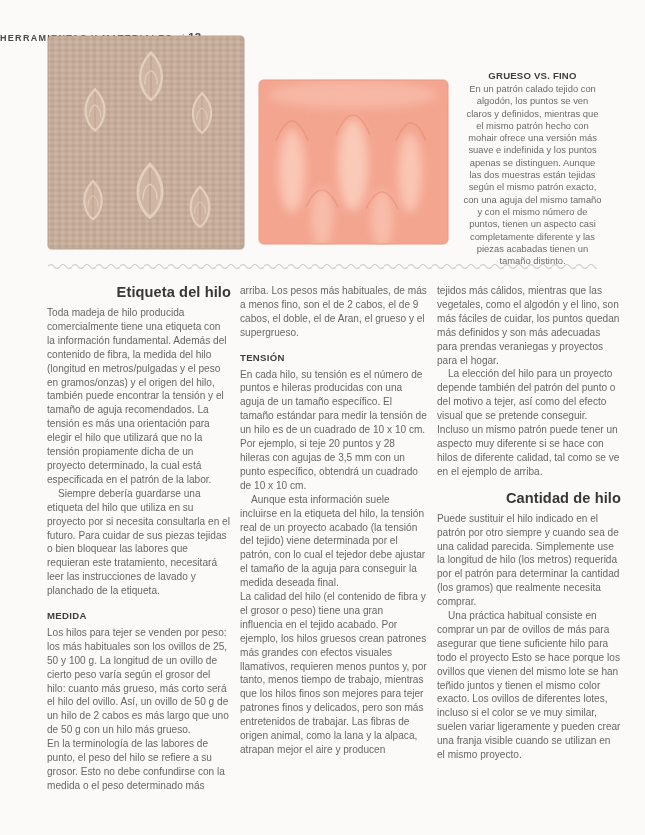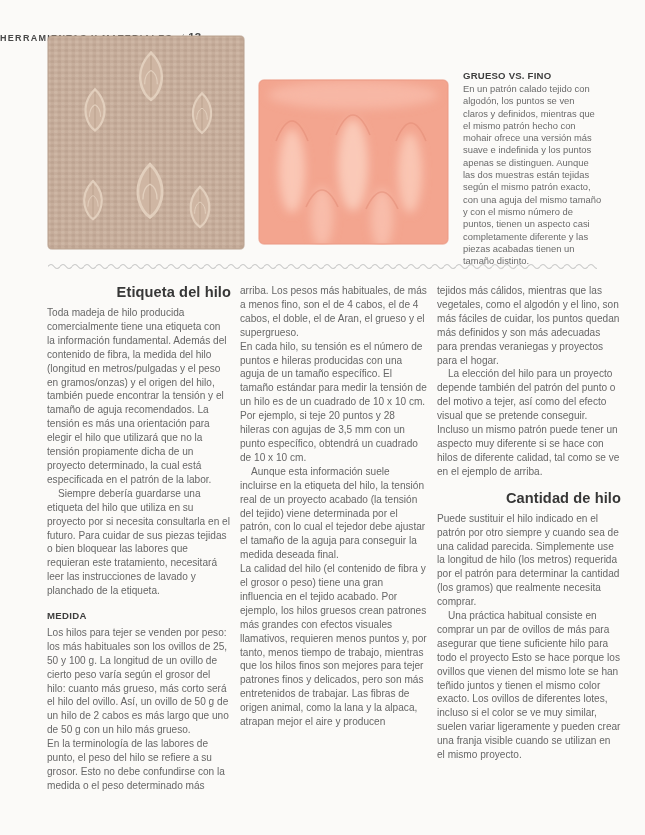--- a/index.html
+++ b/index.html
@@ -16,21 +16,21 @@
     position:absolute;top:31px;left:0;width:578px;
     text-align:left;
     font-size:9px;font-weight:bold;letter-spacing:1.3px;color:#474747;
   }
   .hdr .sep{font-weight:400;color:#8f8f8f;font-style:italic;margin:0 5px 0 8px;letter-spacing:0;}
   .hdr .pnum{font-size:11.5px;letter-spacing:0;}
   
   .swatchL{position:absolute;left:47px;top:35px;width:198px;height:215px;}
   .swatchR{position:absolute;left:258px;top:79px;width:191px;height:166px;}
   
-  .sidebar{position:absolute;left:463px;top:70px;width:139px;}
+  .sidebar{position:absolute;left:463px;top:70px;width:139px;text-align:center;}
   .sidebar h3{
     margin:0 0 2px 0;font-size:9.6px;font-weight:bold;color:#3e3e3e;letter-spacing:.2px;
   }
   .sidebar p{margin:0;font-size:9.4px;line-height:12.3px;color:#6b6b6b;}
   
   .wave{position:absolute;left:48px;top:261px;width:549px;height:9px;}
   
   .col{position:absolute;top:284px;font-size:10.1px;line-height:13.9px;}
   .col1{left:47px;width:184px;}
   .col2{left:240px;width:187px;}
@@ -120,21 +120,22 @@
   <div class="col col1">
     <h2>Etiqueta del hilo</h2>
     <p>Toda madeja de hilo producida comercialmente tiene una etiqueta con la información fundamental. Además del contenido de fibra, la medida del hilo (longitud en metros/pulgadas y el peso en gramos/onzas) y el origen del hilo, también puede encontrar la tensión y el tamaño de aguja recomendados. La tensión es más una orientación para elegir el hilo que utilizará que no la tensión propiamente dicha de un proyecto determinado, la cual está especificada en el patrón de la labor.</p>
     <p class="ind">Siempre debería guardarse una etiqueta del hilo que utiliza en su proyecto por si necesita consultarla en el futuro. Para cuidar de sus piezas tejidas o bien bloquear las labores que requieran este tratamiento, necesitará leer las instrucciones de lavado y planchado de la etiqueta.</p>
     <h4>MEDIDA</h4>
     <p>Los hilos para tejer se venden por peso: los más habituales son los ovillos de 25, 50 y 100 g. La longitud de un ovillo de cierto peso varía según el grosor del hilo: cuanto más grueso, más corto será el hilo del ovillo. Así, un ovillo de 50 g de un hilo de 2 cabos es más largo que uno de 50 g con un hilo más grueso.</p>
     <p>En la terminología de las labores de punto, el peso del hilo se refiere a su grosor. Esto no debe confundirse con la medida o el peso determinado más</p>
   </div>
 
   <div class="col col2">
-    <p>arriba. Los pesos más habituales, de más a menos fino, son el de 4 cabos, el de 4 cabos, el doble, el de Aran, el grueso y el supergrueso.</p>
+    <p>arriba. Los pesos más habituales, de más a menos fino, son el de 2 cabos, el de 9 cabos, el doble, el de Aran, el grueso y el supergrueso.</p>
+    <h4>TENSIÓN</h4>
     <p>En cada hilo, su tensión es el número de puntos e hileras producidas con una aguja de un tamaño específico. El tamaño estándar para medir la tensión de un hilo es de un cuadrado de 10 x 10 cm. Por ejemplo, si teje 20 puntos y 28 hileras con agujas de 3,5 mm con un punto específico, obtendrá un cuadrado de 10 x 10 cm.</p>
     <p class="ind">Aunque esta información suele incluirse en la etiqueta del hilo, la tensión real de un proyecto acabado (la tensión del tejido) viene determinada por el patrón, con lo cual el tejedor debe ajustar el tamaño de la aguja para conseguir la medida deseada final.</p>
     <p>La calidad del hilo (el contenido de fibra y el grosor o peso) tiene una gran influencia en el tejido acabado. Por ejemplo, los hilos gruesos crean patrones más grandes con efectos visuales llamativos, requieren menos puntos y, por tanto, menos tiempo de trabajo, mientras que los hilos finos son mejores para tejer patrones finos y delicados, pero son más entretenidos de trabajar. Las fibras de origen animal, como la lana y la alpaca, atrapan mejor el aire y producen</p>
   </div>
 
   <div class="col col3">
     <p>tejidos más cálidos, mientras que las vegetales, como el algodón y el lino, son más fáciles de cuidar, los puntos quedan más definidos y son más adecuadas para prendas veraniegas y proyectos para el hogar.</p>
     <p class="ind">La elección del hilo para un proyecto depende también del patrón del punto o del motivo a tejer, así como del efecto visual que se pretende conseguir. Incluso un mismo patrón puede tener un aspecto muy diferente si se hace con hilos de diferente calidad, tal como se ve en el ejemplo de arriba.</p>
     <h2 class="inner">Cantidad de hilo</h2>
     <p>Puede sustituir el hilo indicado en el patrón por otro siempre y cuando sea de una calidad parecida. Simplemente use la longitud de hilo (los metros) requerida por el patrón para determinar la cantidad (los gramos) que realmente necesita comprar.</p>

